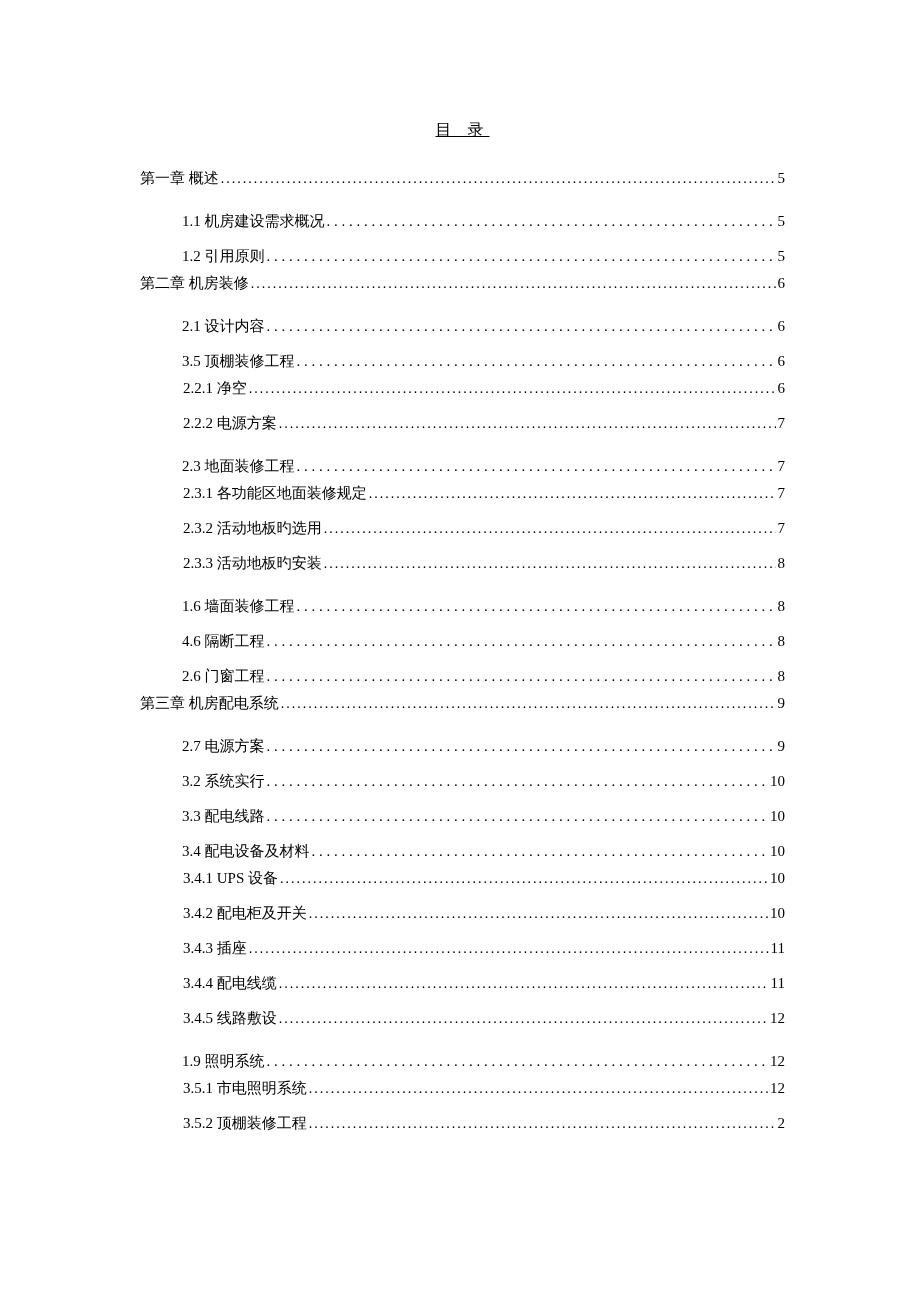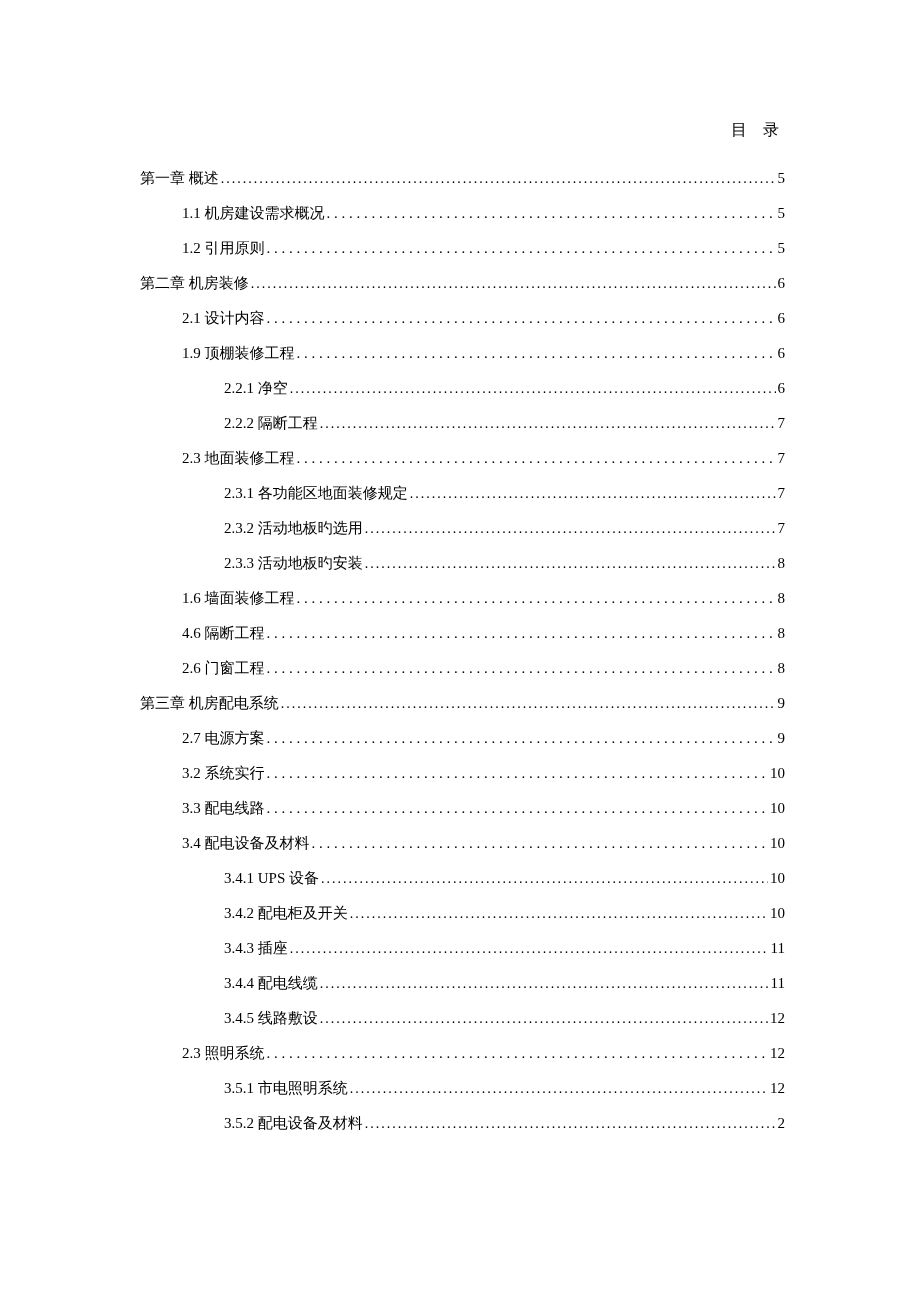--- a/index.html
+++ b/index.html
@@ -11,43 +11,45 @@
       background: #ffffff;
       font-family: "SimSun", "宋体", serif;
       width: 920px;
       height: 1302px;
       position: relative;
     }
     .page {
       padding: 120px 135px 0 140px;
     }
     .title {
-      text-align: right;
+      text-align: center;
       font-size: 16px;
       margin-bottom: 28px;
       letter-spacing: 6px;
       font-weight: normal;
+      text-decoration: underline;
     }
     .toc-entry {
       display: flex;
       align-items: baseline;
       white-space: nowrap;
       font-size: 15px;
       color: #000;
       margin-bottom: 0;
       height: 35px;
     }
     .toc-entry.l1 {
       margin-left: 0;
     }
     .toc-entry.l2 {
       margin-left: 42px;
+      align-items: center;
     }
     .toc-entry.l3 {
-      margin-left: 84px;
+      margin-left: 43px;
     }
     .toc-label {
       flex-shrink: 0;
     }
     .leader {
       flex: 1;
       overflow: hidden;
       position: relative;
       margin: 0 2px;
     }
@@ -95,31 +97,31 @@
         <span class="toc-label">第二章  机房装修</span>
         <span class="leader leader-dots"></span>
         <span class="toc-page num-lat">6</span>
       </div>
       <div class="toc-entry l2">
         <span class="toc-label">2.1 设计内容</span>
         <span class="leader leader-wide"></span>
         <span class="toc-page">6</span>
       </div>
       <div class="toc-entry l2">
-        <span class="toc-label">1.9 顶棚装修工程</span>
+        <span class="toc-label">3.5 顶棚装修工程</span>
         <span class="leader leader-wide"></span>
         <span class="toc-page">6</span>
       </div>
       <div class="toc-entry l3">
         <span class="toc-label">2.2.1 净空</span>
         <span class="leader leader-dots"></span>
         <span class="toc-page num-lat">6</span>
       </div>
       <div class="toc-entry l3">
-        <span class="toc-label num-lat">2.2.2 隔断工程</span>
+        <span class="toc-label num-lat">2.2.2 电源方案</span>
         <span class="leader leader-dots"></span>
         <span class="toc-page num-lat">7</span>
       </div>
       <div class="toc-entry l2">
         <span class="toc-label">2.3 地面装修工程</span>
         <span class="leader leader-wide"></span>
         <span class="toc-page">7</span>
       </div>
       <div class="toc-entry l3">
         <span class="toc-label num-lat">2.3.1 各功能区地面装修规定</span>
@@ -195,28 +197,28 @@
         <span class="toc-label num-lat">3.4.4  配电线缆</span>
         <span class="leader leader-dots"></span>
         <span class="toc-page num-lat">11</span>
       </div>
       <div class="toc-entry l3">
         <span class="toc-label num-lat">3.4.5  线路敷设</span>
         <span class="leader leader-dots"></span>
         <span class="toc-page num-lat">12</span>
       </div>
       <div class="toc-entry l2">
-        <span class="toc-label">2.3 照明系统</span>
+        <span class="toc-label">1.9 照明系统</span>
         <span class="leader leader-wide"></span>
         <span class="toc-page">12</span>
       </div>
       <div class="toc-entry l3">
         <span class="toc-label num-lat">3.5.1  市电照明系统</span>
         <span class="leader leader-dots"></span>
         <span class="toc-page num-lat">12</span>
       </div>
       <div class="toc-entry l3">
-        <span class="toc-label num-lat">3.5.2  配电设备及材料</span>
+        <span class="toc-label num-lat">3.5.2  顶棚装修工程</span>
         <span class="leader leader-dots"></span>
         <span class="toc-page num-lat">2</span>
       </div>
     </div>
 </div>
 
 </body></html>

